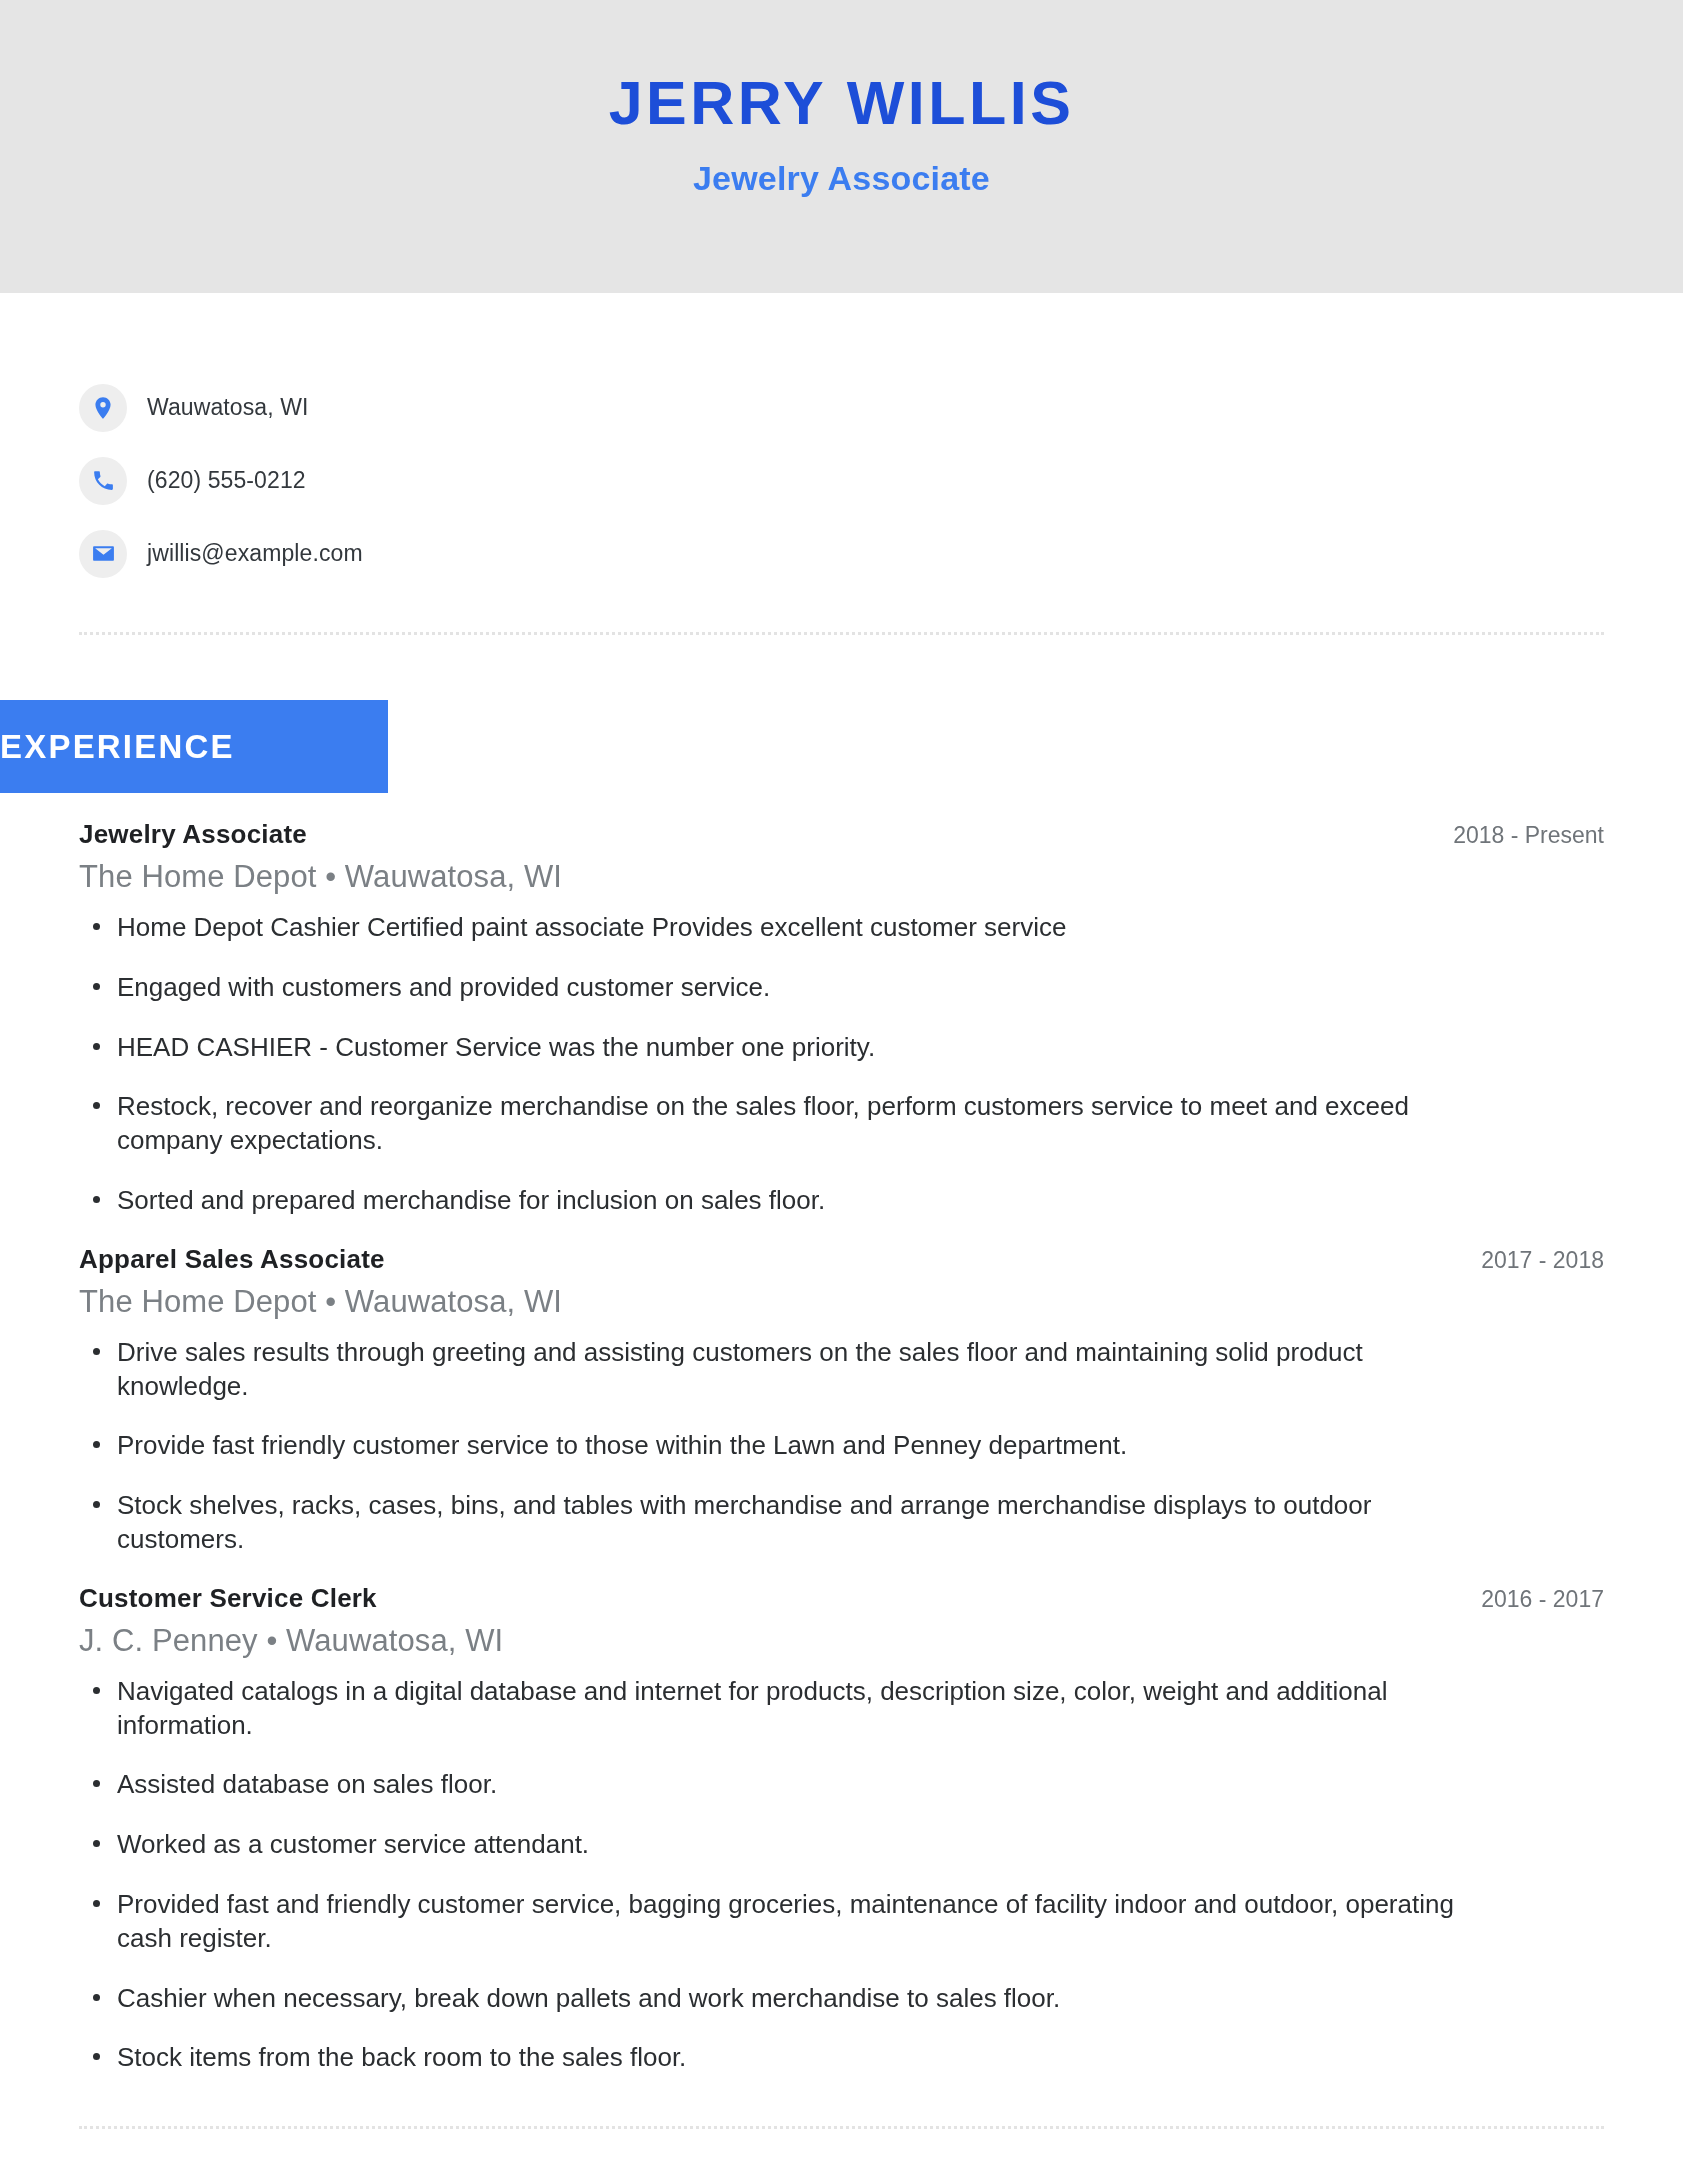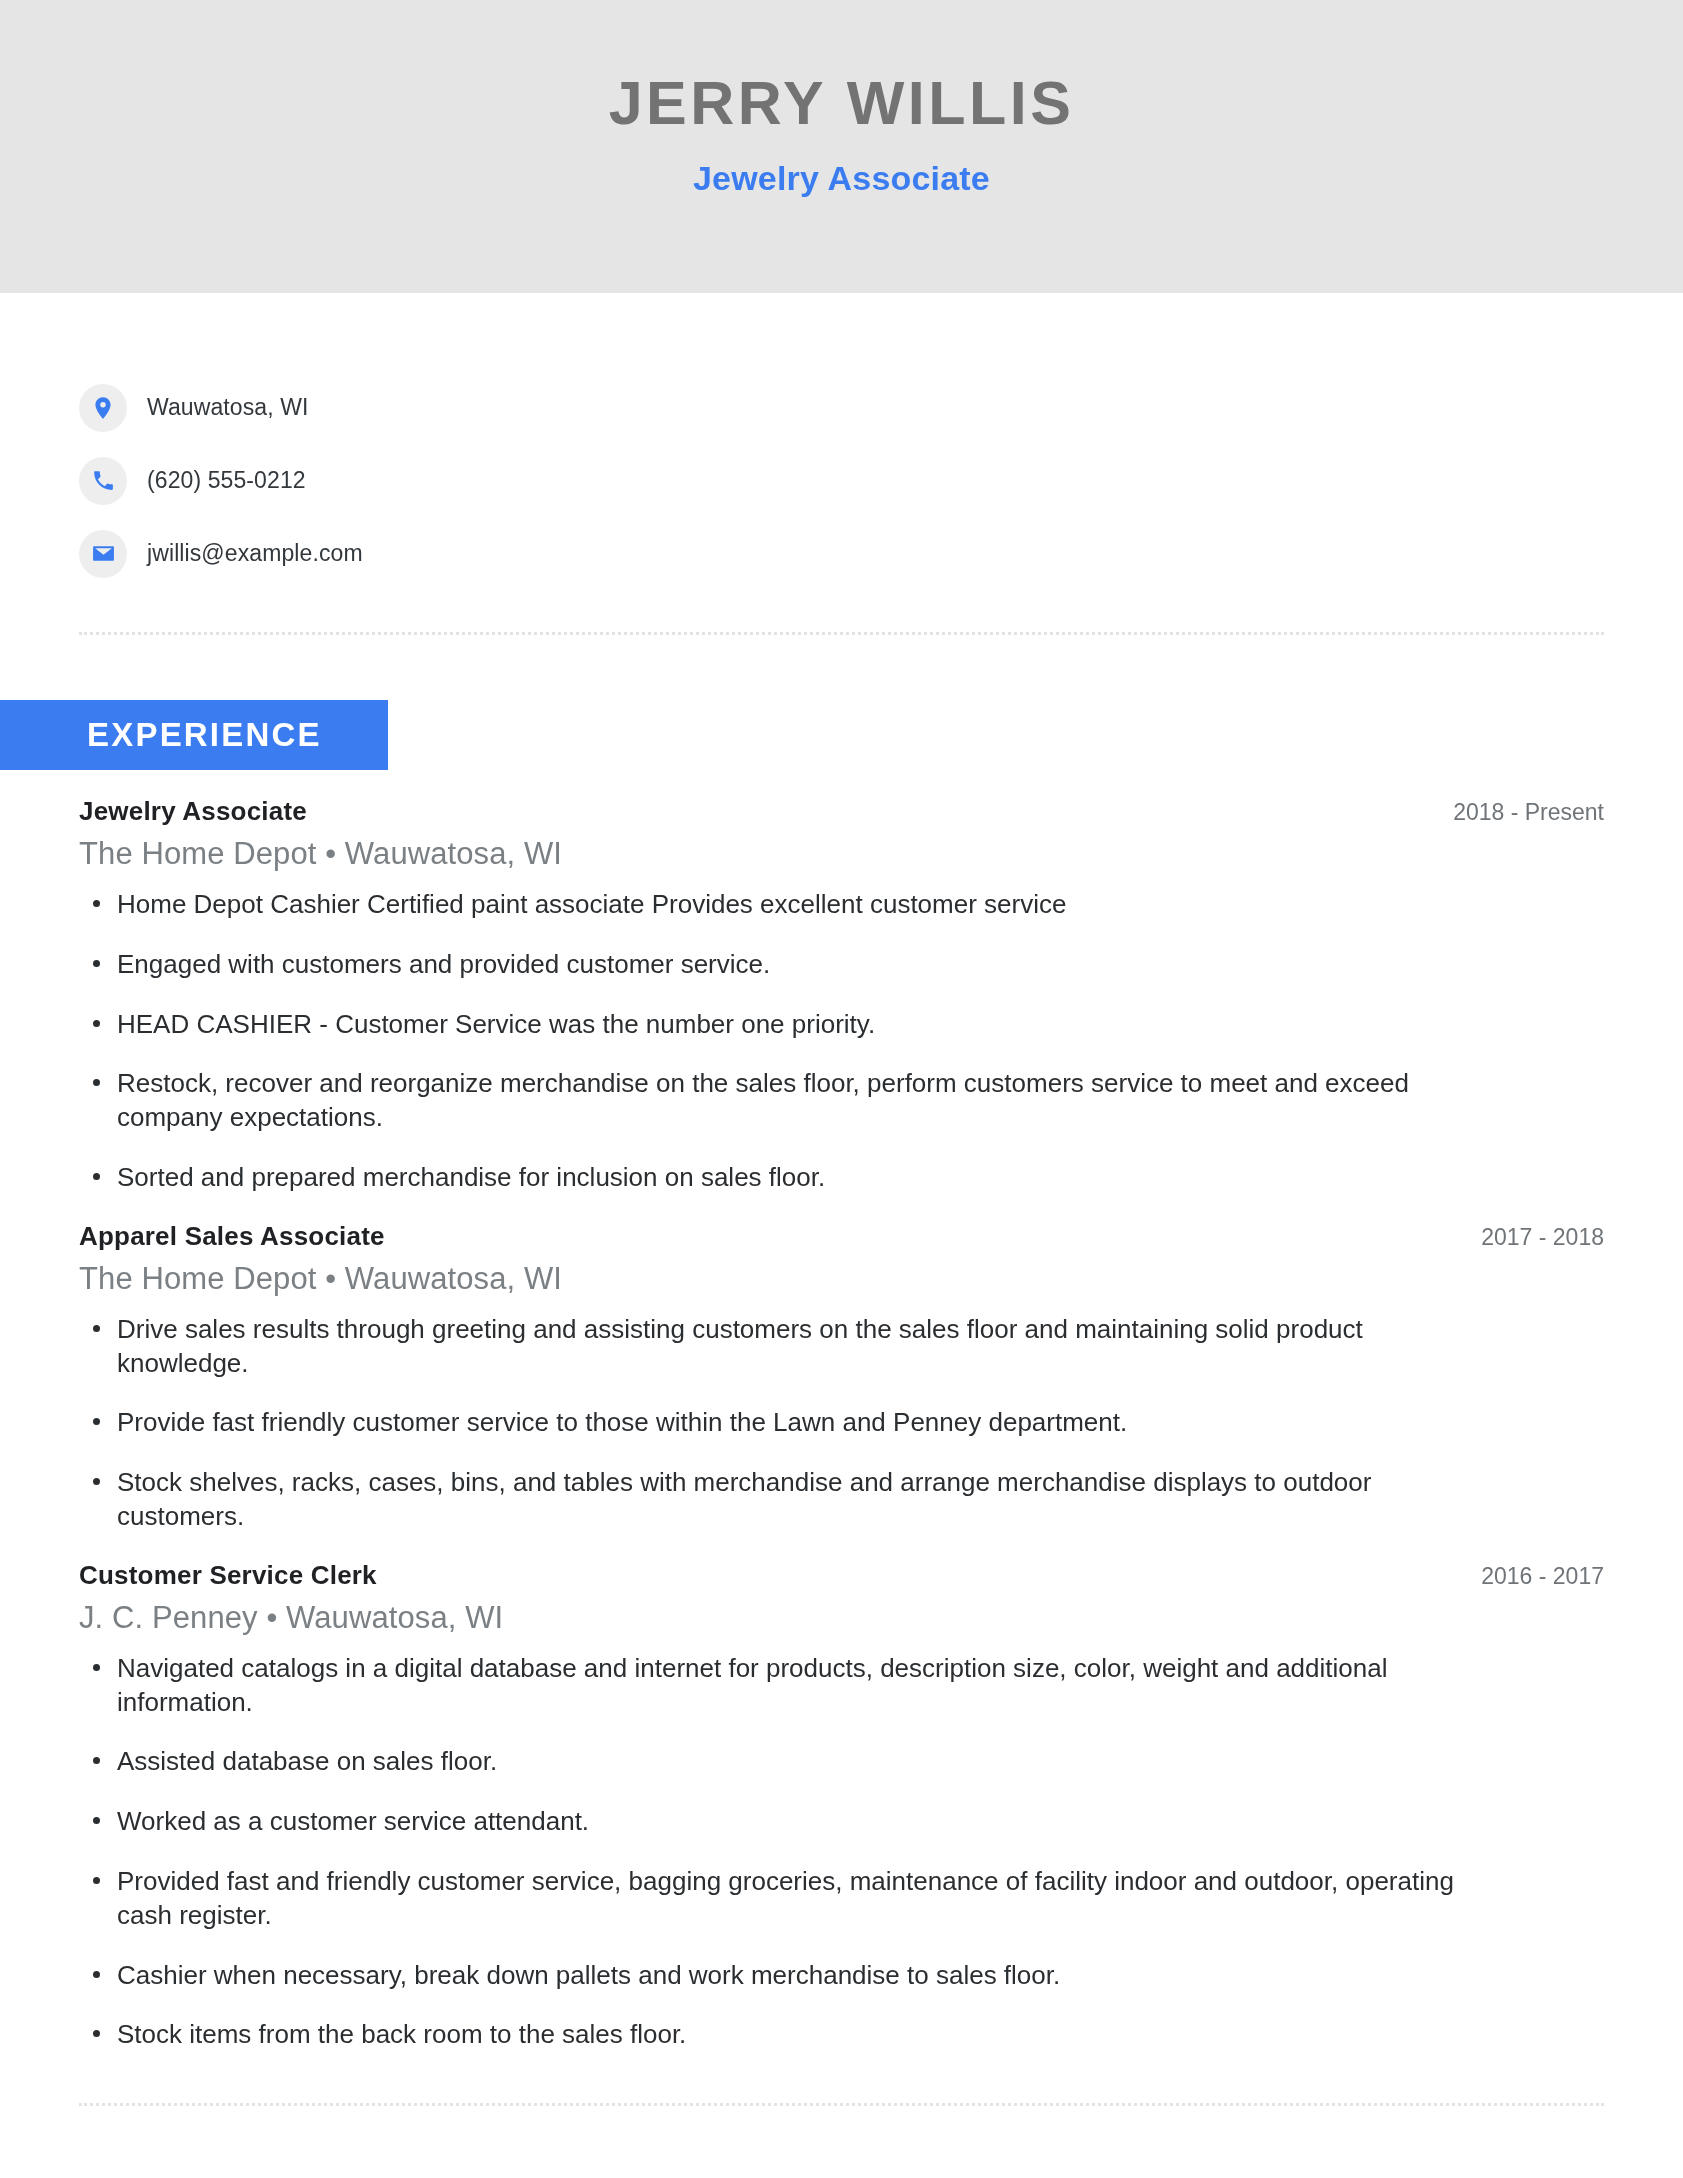--- a/index.html
+++ b/index.html
@@ -33,21 +33,21 @@
     display: flex;
     flex-direction: column;
     align-items: center;
     justify-content: flex-start;
     padding-top: 71px;
   }
   .full-name {
     font-size: 61px;
     font-weight: bold;
     letter-spacing: 3.5px;
-    color: #737373;
+    color: #1d4ed8;
     line-height: 1.08;
     margin: 0;
     text-align: center;
   }
   .job-title-header {
     font-size: 34px;
     font-weight: bold;
     color: #3b7df0;
     letter-spacing: 0.2px;
     margin: 22px 0 0 0;
@@ -97,24 +97,23 @@
 
   
   .section-banner-wrap {
     position: relative;
     left: -79px;
     width: 388px;
     margin-top: 65px;
   }
   .section-banner {
     background: #3b7df0;
-    height: 70px;
-    display: flex;
-    align-items: center;
-    padding-left: 87px;
+    height: 93px;
+    display: flex;
+    align-items: center;
     box-sizing: border-box;
   }
   .section-banner-label {
     color: #ffffff;
     font-size: 33px;
     font-weight: bold;
     letter-spacing: 2.2px;
   }
 
   

